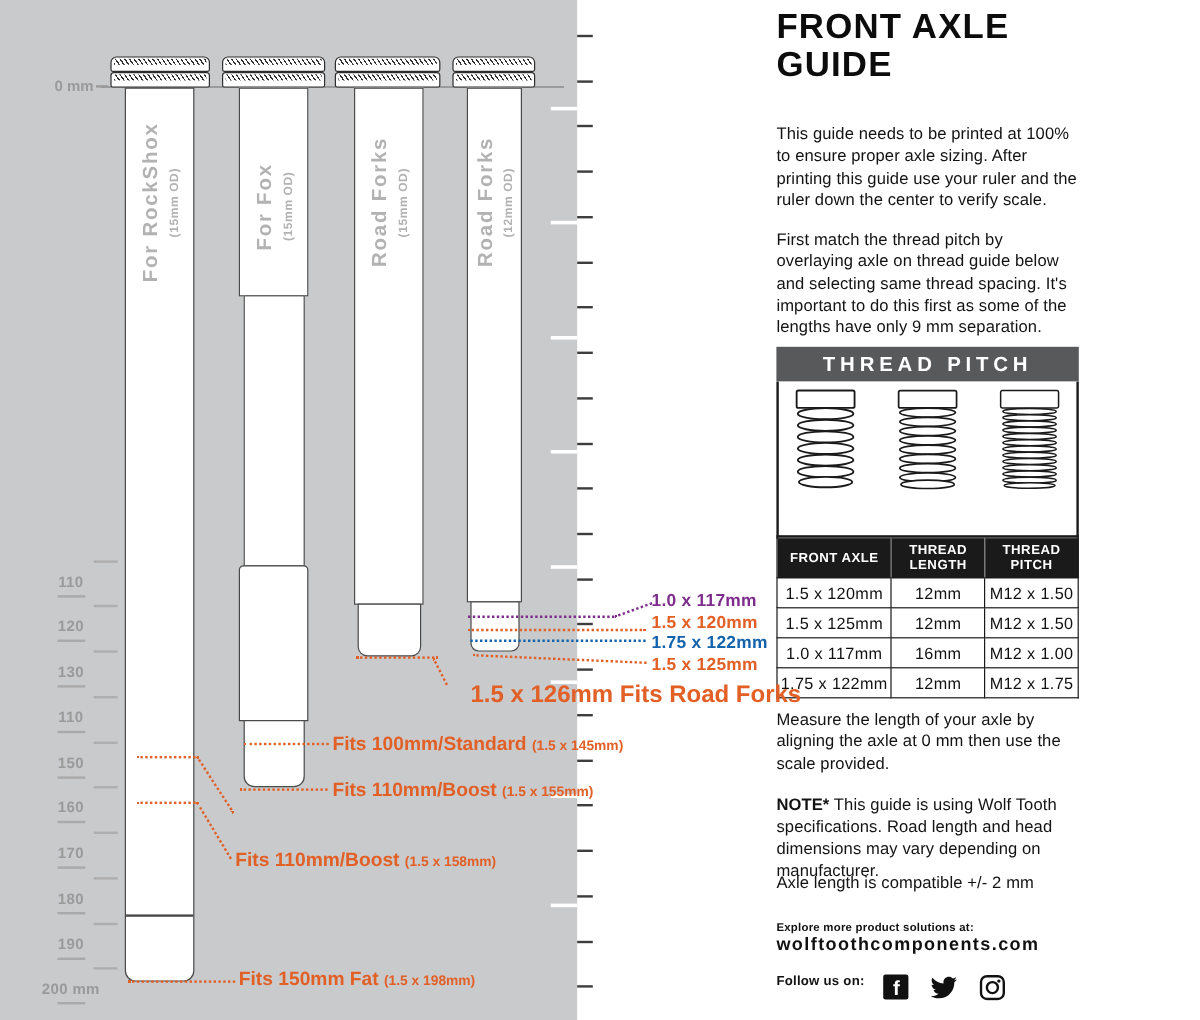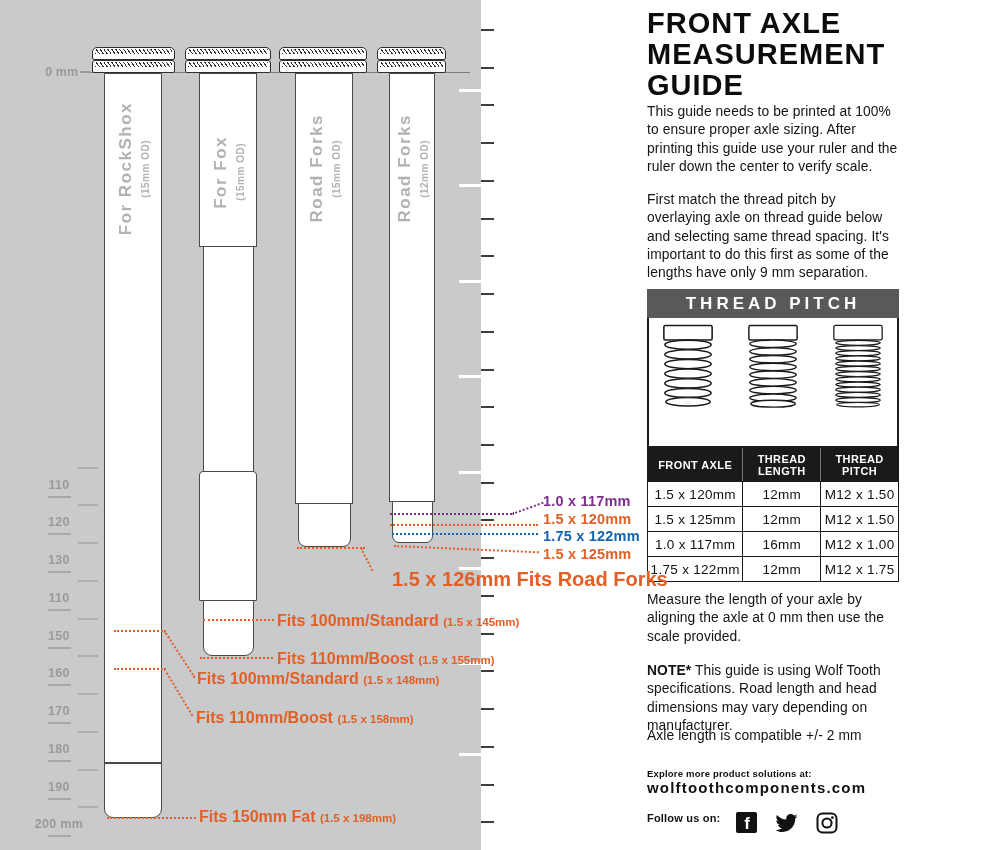--- a/index.html
+++ b/index.html
@@ -237,34 +237,30 @@
   <div class="ann small" style="left:543px;top:511px;">1.5 x 120mm</div>
   <div class="ann small b" style="left:543px;top:528px;">1.75 x 122mm</div>
   <div class="ann small" style="left:543px;top:546px;">1.5 x 125mm</div>
   <div class="ann big" style="left:392px;top:568px;font-size:20px;">1.5 x 126mm Fits Road Forks</div>
   <div class="ann" style="left:277px;top:612px;">
     <span class="big">Fits 100mm/Standard</span> <span class="paren">(1.5 x 145mm)</span>
   </div>
   <div class="ann" style="left:277px;top:650px;">
     <span class="big">Fits 110mm/Boost</span> <span class="paren">(1.5 x 155mm)</span>
   </div>
-  <div class="ann" style="left:197px;top:670px;">
-    <span class="big">Fits 100mm/Standard</span> <span class="paren">(1.5 x 148mm)</span>
-  </div>
   <div class="ann" style="left:196px;top:709px;">
     <span class="big">Fits 110mm/Boost</span> <span class="paren">(1.5 x 158mm)</span>
   </div>
   <div class="ann" style="left:199px;top:808px;">
     <span class="big" style="font-size:16px;">Fits 150mm Fat</span> <span class="paren">(1.5 x 198mm)</span>
   </div>
 
   <div class="rcol">
     <div class="title">
       <div>FRONT AXLE</div>
-      <div>MEASUREMENT</div>
       <div>GUIDE</div>
     </div>
     <div class="para" style="top:103px;">This guide needs to be printed at 100% to ensure proper axle sizing. After printing this guide use your ruler and the ruler down the center to verify scale.</div>
     <div class="para" style="top:191px;">First match the thread pitch by overlaying axle on thread guide below and selecting same thread spacing. It's important to do this first as some of the lengths have only 9 mm separation.</div>
 
     <div class="tp-panel">
       <div class="tp-header">THREAD PITCH</div>
       <div class="tp-body">
         <div class="screws">
           <svg width="56" height="84" viewBox="0 0 58 86">

